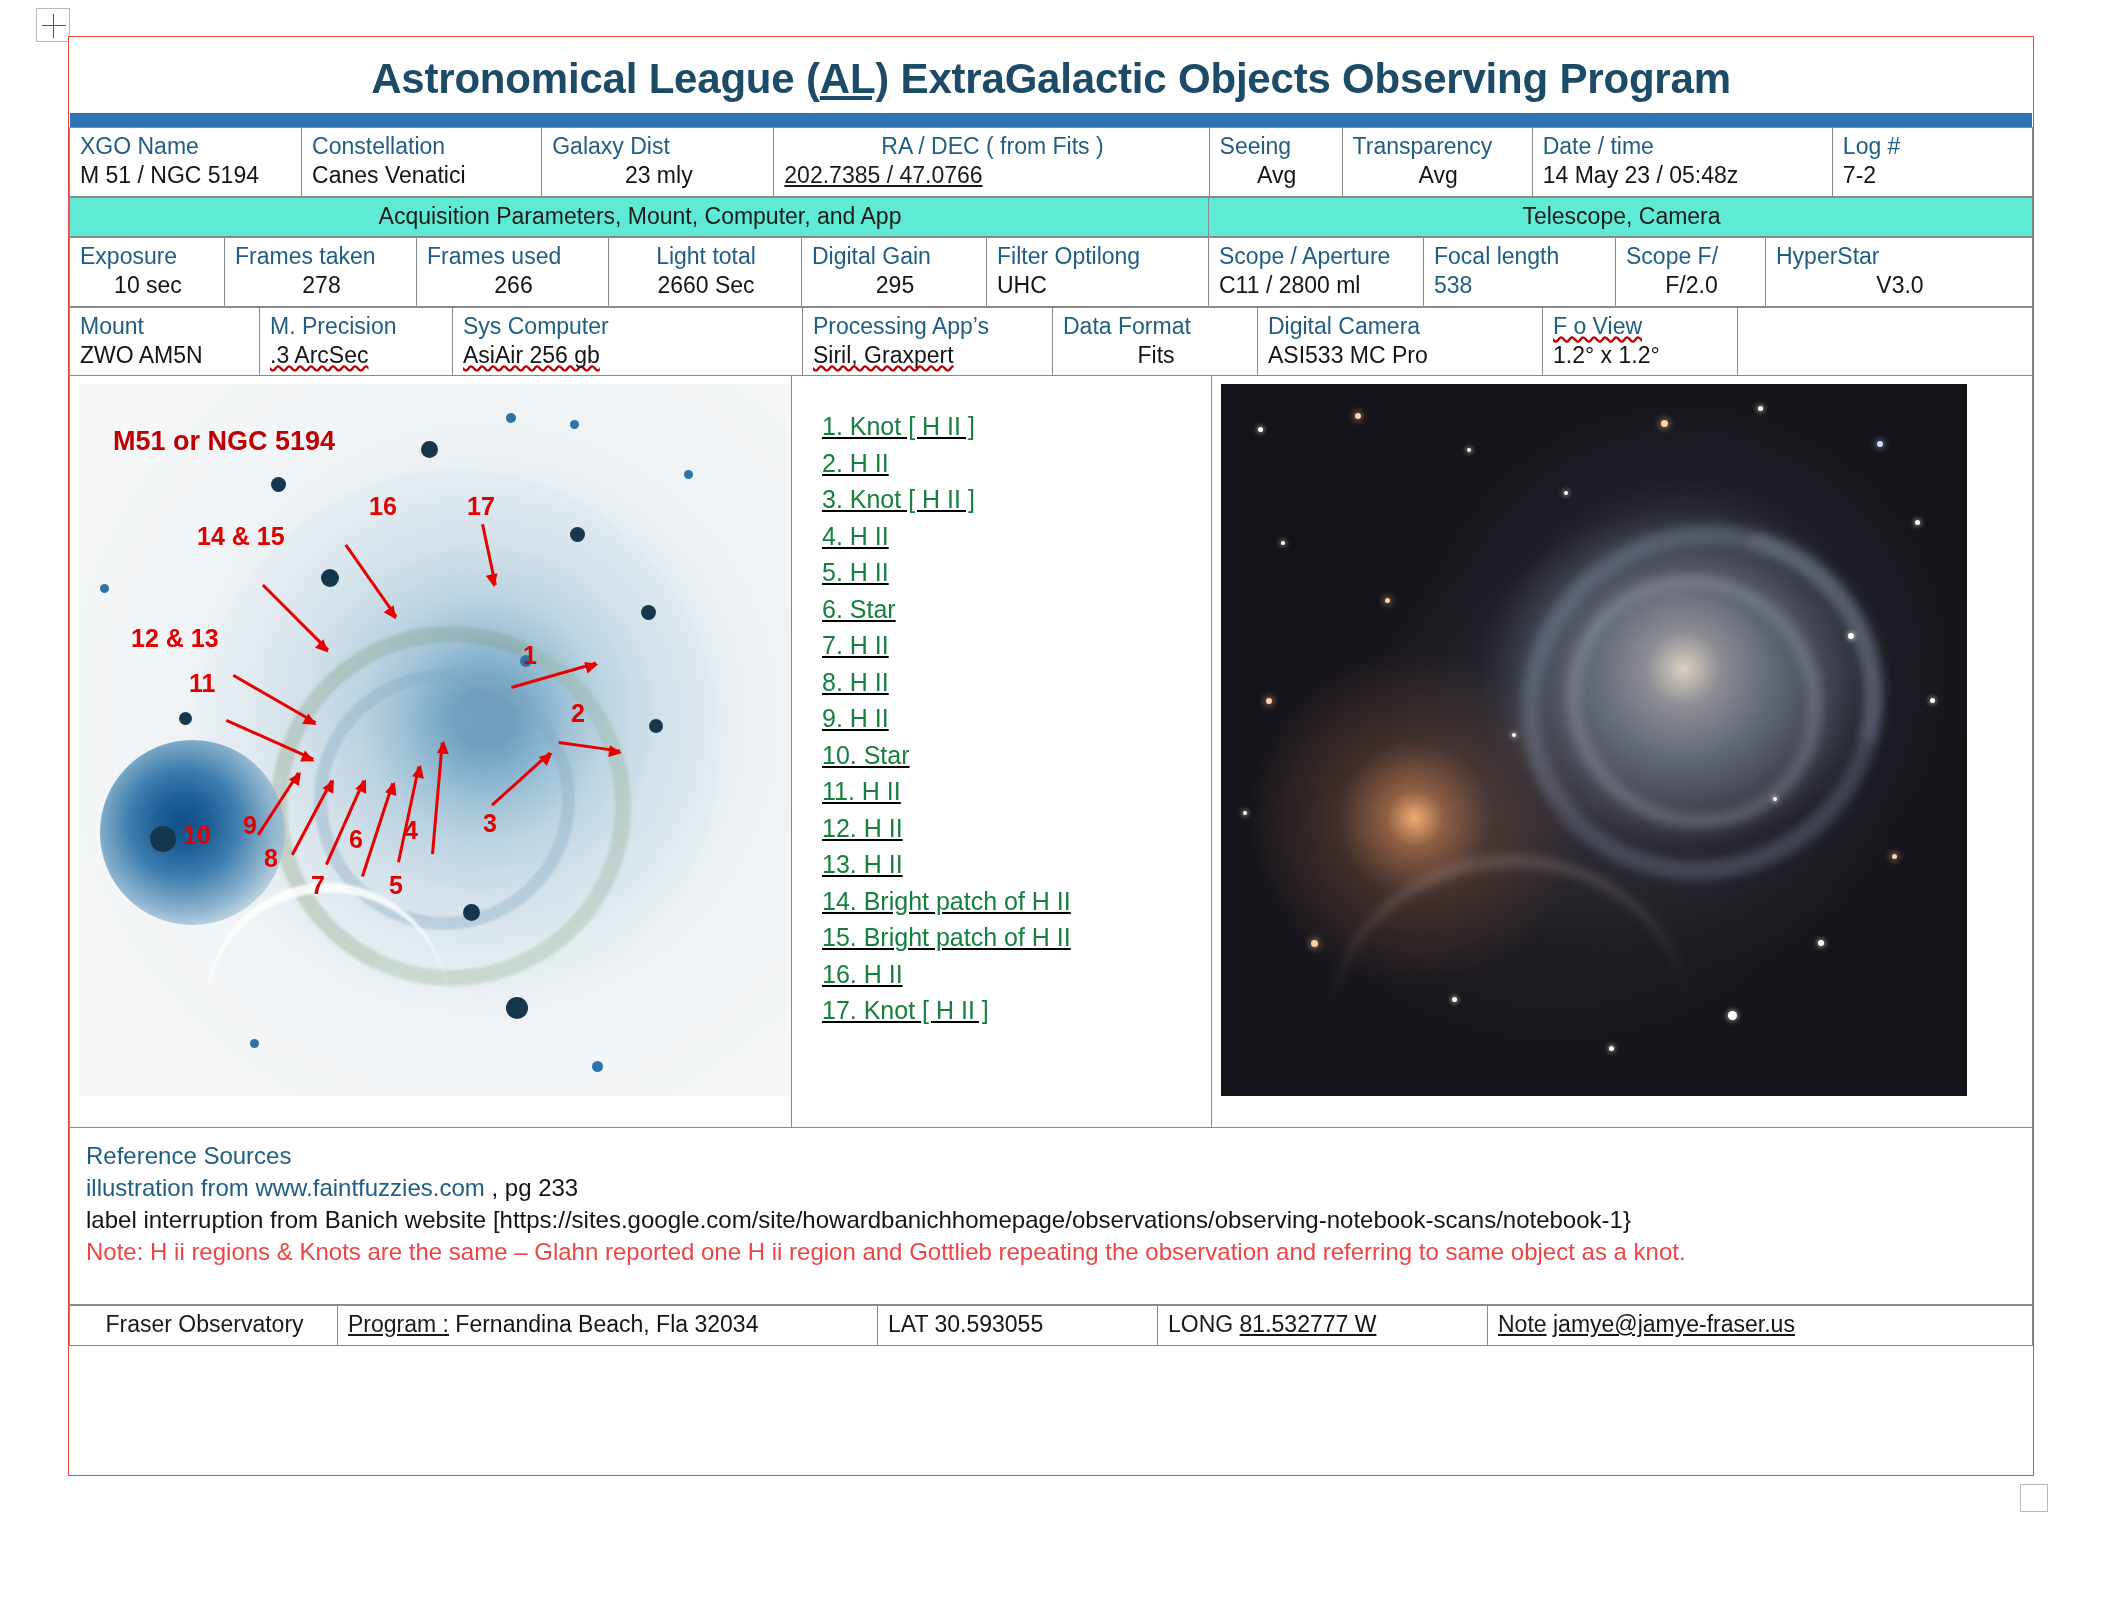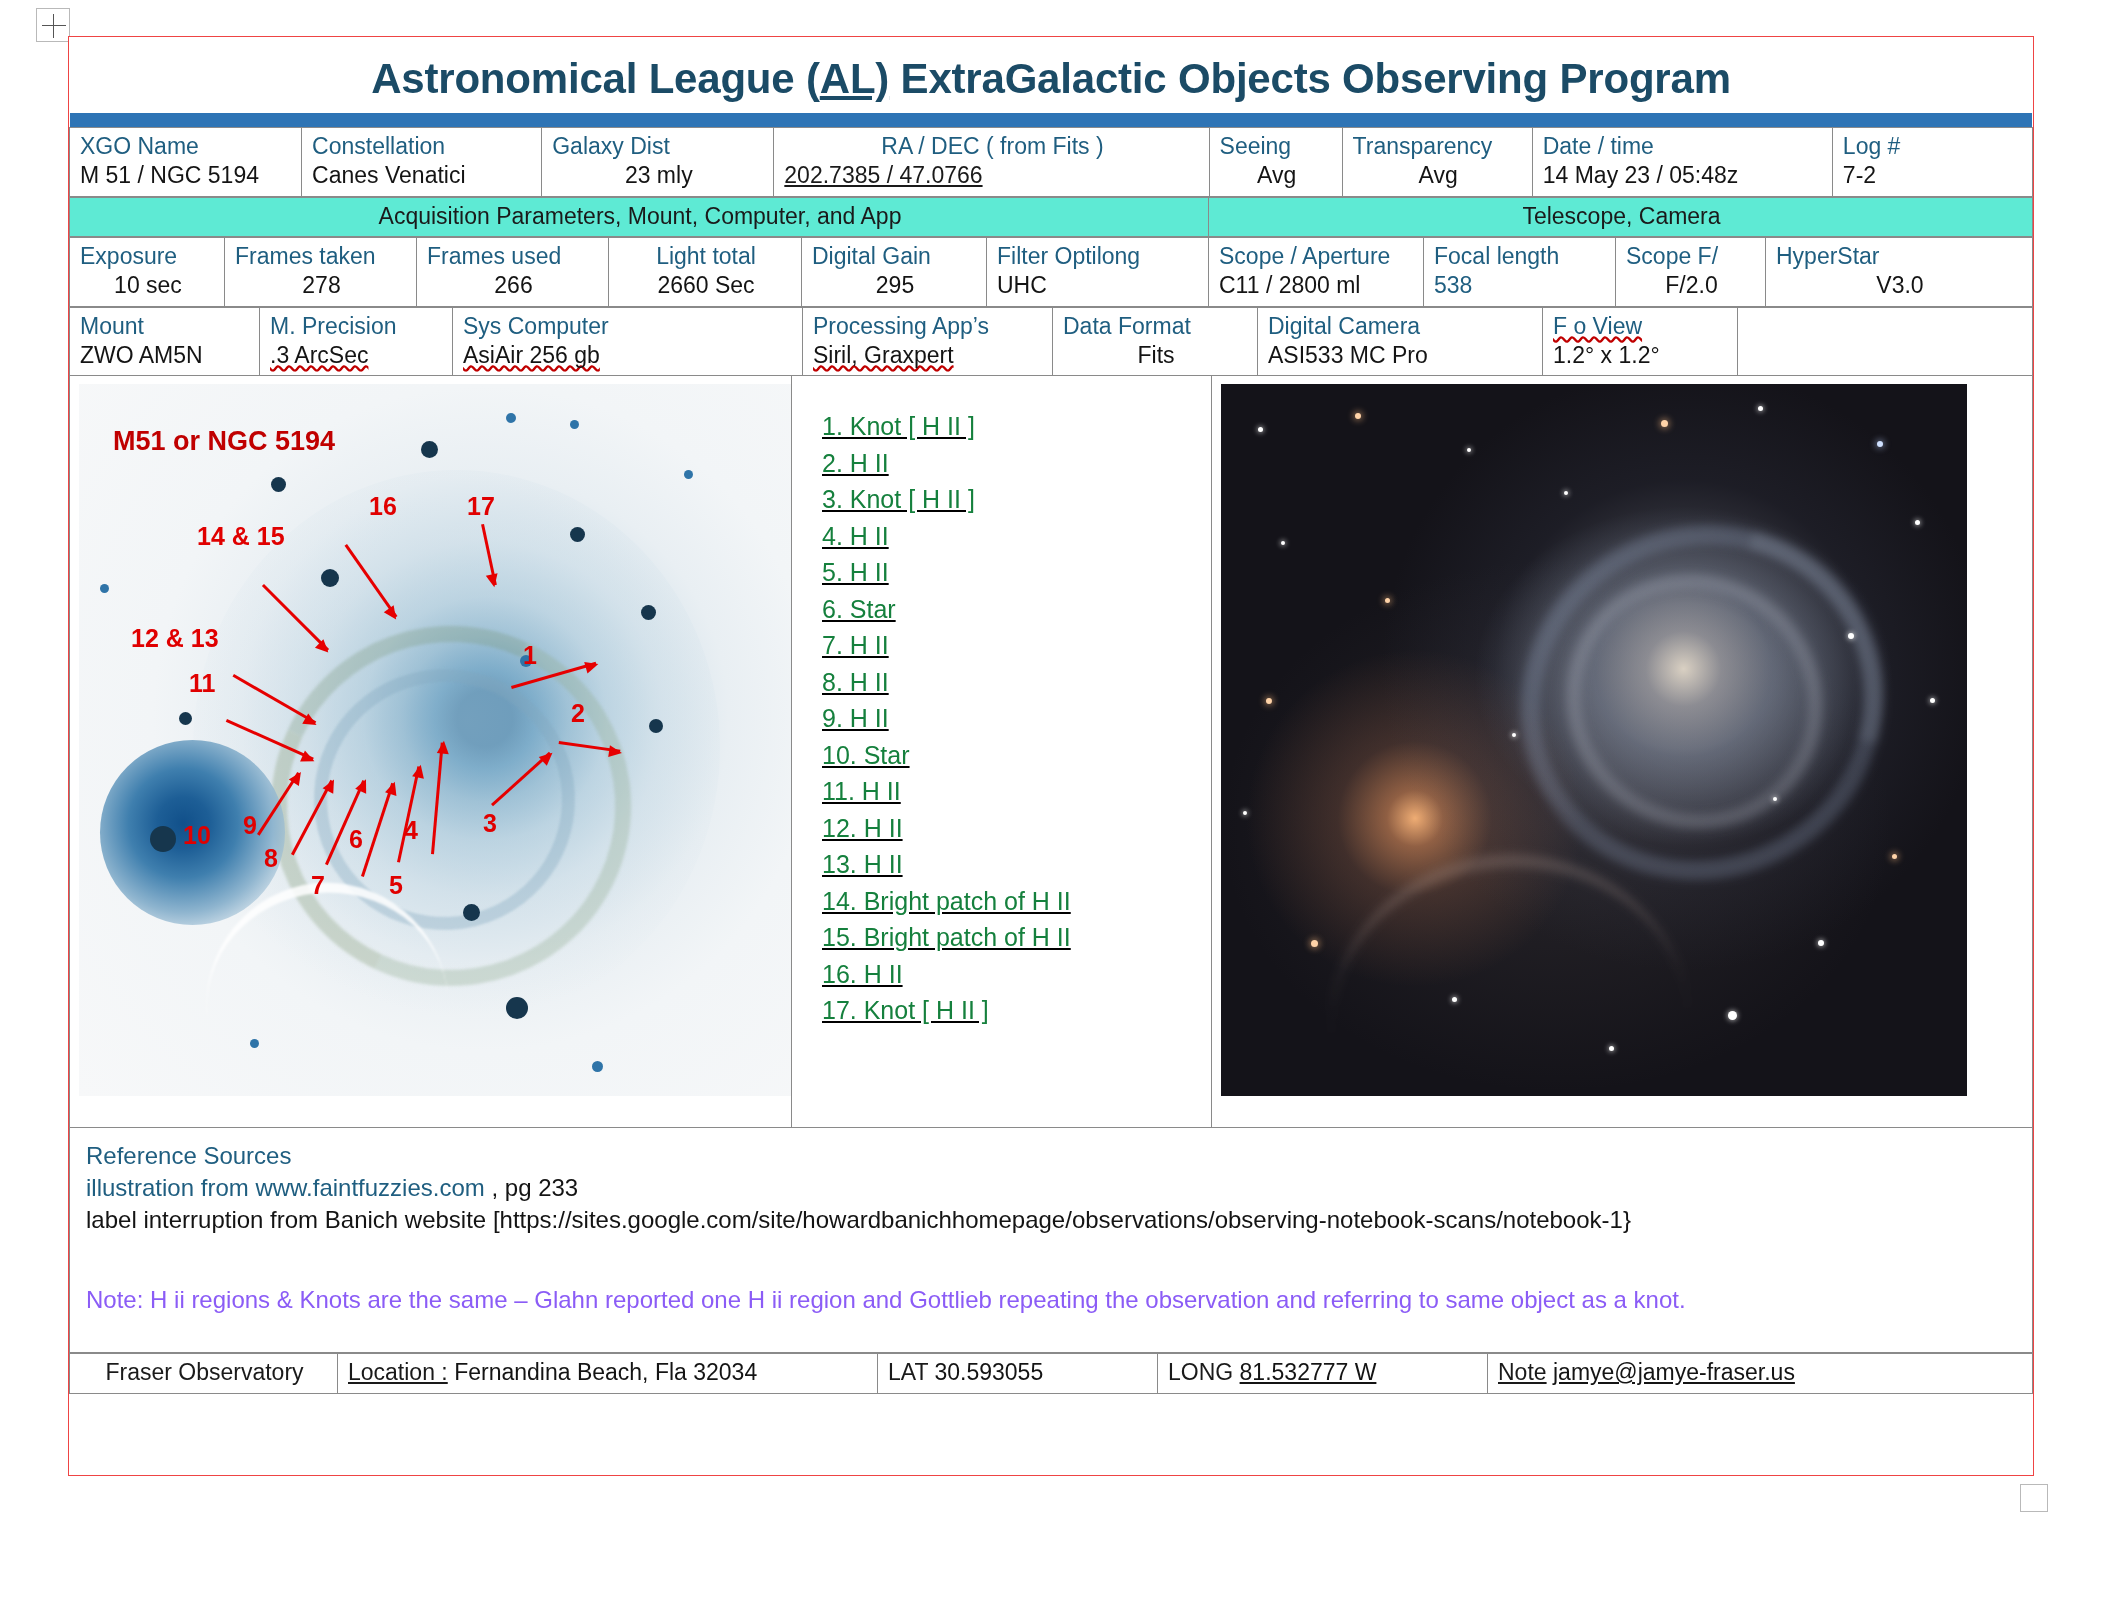--- a/index.html
+++ b/index.html
@@ -295,21 +295,21 @@
     padding: 12px 14px 10px 16px;
     box-sizing: border-box;
   }
   .refs .r {
     font-size: 24px;
     color: #1f5e80;
     line-height: 1.33;
     white-space: nowrap;
   }
   .refs .rb { color: #141414; }
-  .refs .note { color: #8b5cf6; margin-top: 48px; }
+  .refs .note { color: #ef4444; }
   .refs .blank { height: 26px; }
 
   .footer td {
     font-size: 24px;
     color: #1f5e80;
     padding: 8px 10px 10px 14px;
   }
   .footer .dk { color: #141414; }
   .u { text-decoration: underline; }
 </style>
@@ -625,21 +625,21 @@
       <colgroup>
         <col style="width:268px">
           <col style="width:540px">
           <col style="width:280px">
         <col style="width:330px">
           <col>
       </colgroup>
       <tbody>
           <tr>
         <td style="text-align:center">Fraser Observatory</td>
-        <td><span class="u">Location :</span><span class="dk"> Fernandina Beach, Fla 32034</span></td>
+        <td><span class="u">Program :</span><span class="dk"> Fernandina Beach, Fla 32034</span></td>
         <td><span>LAT</span> <span class="dk">30.593055</span></td>
         <td><span>LONG</span> <span class="dk u">81.532777  W</span></td>
         <td><span class="u">Note</span> <span class="dk u">jamye@jamye-fraser.us</span></td>
       </tr>
     </tbody>
       </table>
 
   </div>
 </div>
 

